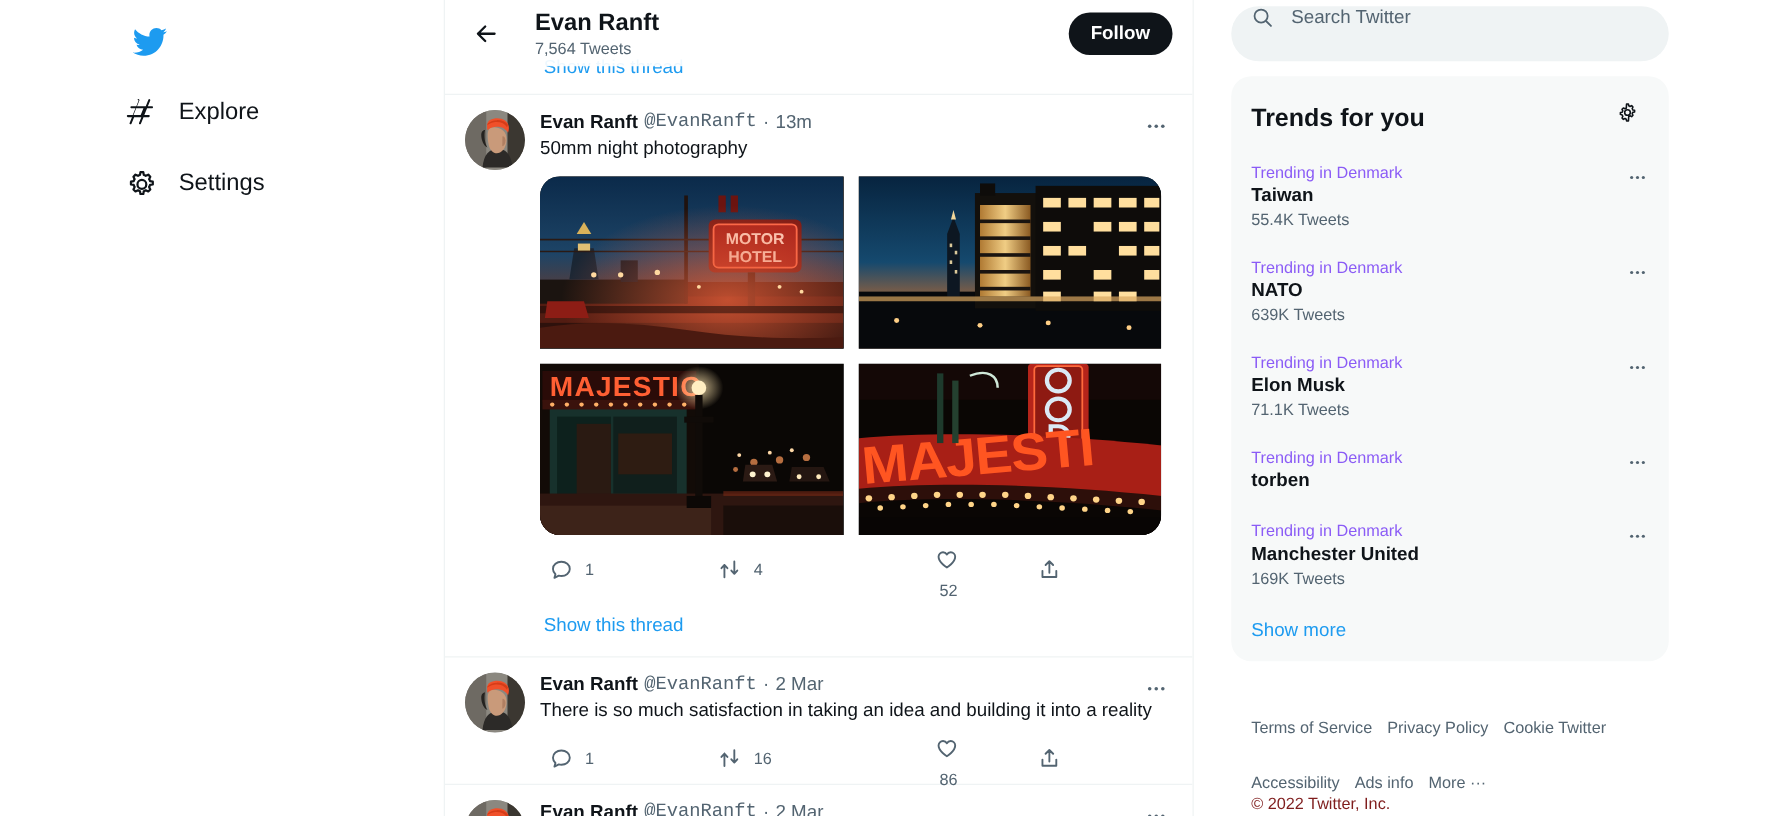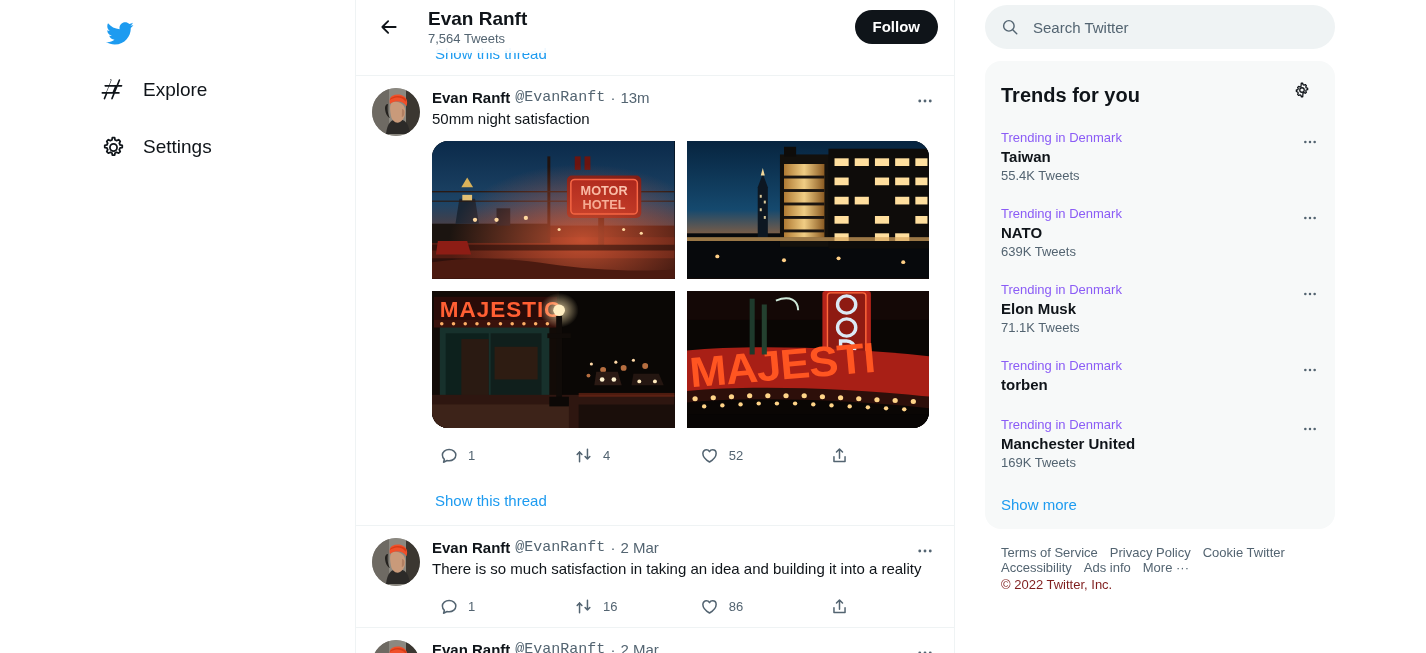--- a/index.html
+++ b/index.html
@@ -128,40 +128,40 @@
   .actions {
     display: flex; align-items: center;
     margin-top: 10px; height: 34px;
     max-width: 425px;
   }
   .action { display: flex; align-items: center; cursor: pointer; color: #536471; }
   .action .ic { width: 34px; height: 34px; display: flex; align-items: center; justify-content: center; }
   .action .cnt { font-size: 13px; color: #536471; margin-left: 2px; }
   .a-reply { width: 145px; }
   .a-retweet { width: 135px; }
-  .a-like { width: 140px; }
+  .a-like { width: 140px; flex-direction: column; }
 
   .show-thread {
     font-size: 15px; color: #1d9bf0;
     padding: 16px 16px 16px 79px;
     cursor: pointer;
   }
   .thread-block { border-bottom: 1px solid #eff3f4; }
 
   
   .right {
     flex: 1 1 auto;
     padding: 5px 0 0 30px;
     background: #ffffff;
   }
   .search-wrap {
     width: 350px; height: 44px;
     background: #eff3f4;
     border-radius: 22px;
-    display: flex; align-items: center;
+    display: flex; align-items: flex-start;
     padding: 0 16px;
     cursor: text;
   }
   .search-ic { margin-right: 14px; display: flex; align-items: center; }
   .search-input {
     border: none; outline: none; background: transparent;
     font-size: 15px; color: #0f1419;
     font-family: "Liberation Sans", sans-serif;
     width: 100%;
   }
@@ -196,21 +196,21 @@
     width: 34px; height: 34px; border-radius: 50%;
     display: flex; align-items: center; justify-content: center;
     cursor: pointer;
   }
   .show-more {
     padding: 14px 16px 16px 16px;
     font-size: 15px; color: #1d9bf0; cursor: pointer;
   }
 
   .footer { width: 350px; padding: 16px 16px 0 16px; }
-  .footer-line { display: flex; flex-wrap: wrap; gap: 12px; }
+  .footer-line { display: flex; flex-wrap: wrap; gap: 12px; margin-top: 29px; }
   .footer a {
     font-size: 13px; color: #536471;
     text-decoration: none; cursor: pointer;
   }
   .copyright { font-size: 13px; color: #7f1d1d; margin-top: 2px; }
 </style>
 </head>
 <body>
 
 <div class="app">
@@ -271,21 +271,21 @@
             </g>
           </svg>
         </div>
         <div class="tweet-body">
           <div class="tweet-head">
             <span class="t-name">Evan Ranft</span>
             <span class="t-handle">@EvanRanft</span>
             <span class="t-sep">·</span>
             <span class="t-time">13m</span>
           </div>
-          <div class="tweet-text">50mm night satisfaction</div>
+          <div class="tweet-text">50mm night photography</div>
 
           <div class="photo-grid">
             <div class="photo">
               <svg viewBox="0 0 248 143" preserveAspectRatio="none" aria-hidden="true">
                 <defs>
                   <linearGradient id="sky1" x1="0" y1="0" x2="0" y2="1">
                     <stop offset="0%" stop-color="#0b2a4a"></stop>
                     <stop offset="45%" stop-color="#1d4466"></stop>
                     <stop offset="75%" stop-color="#6b3a2c"></stop>
                     <stop offset="100%" stop-color="#2a1410"></stop>

